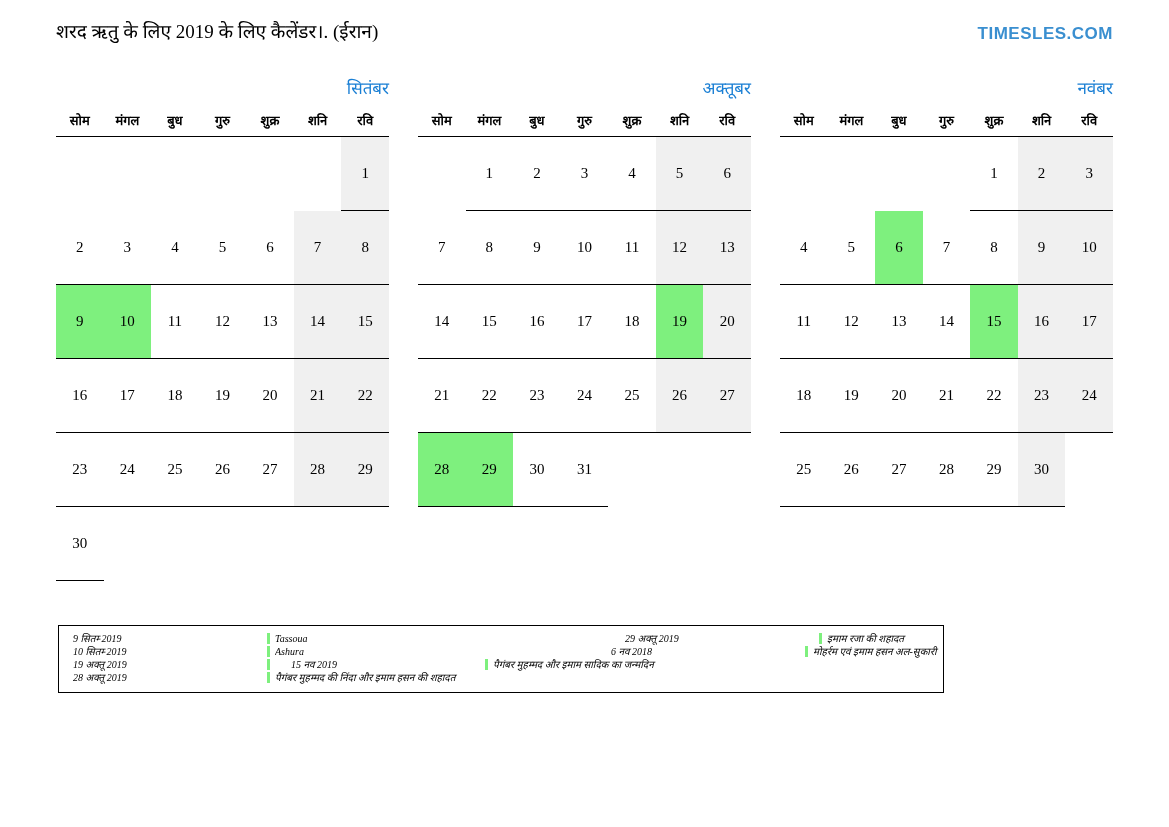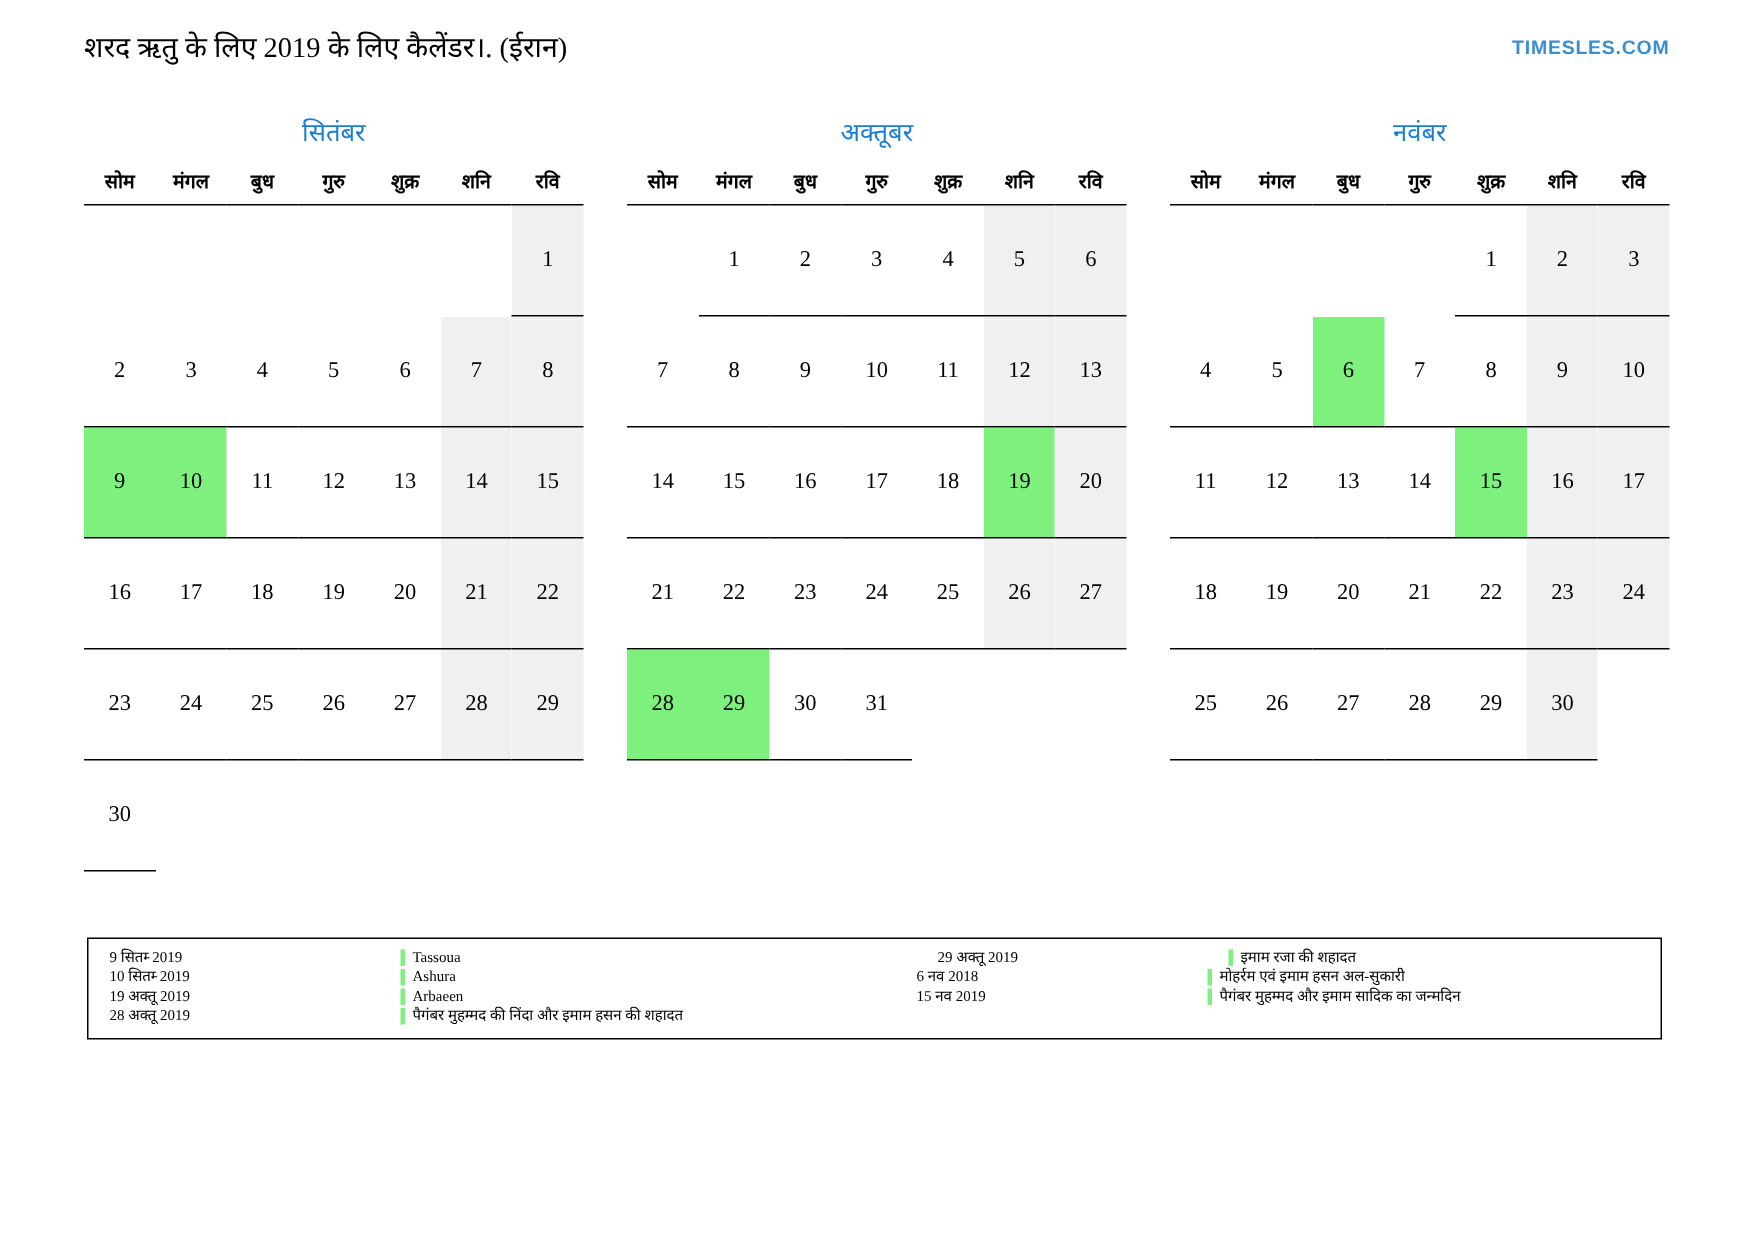--- a/index.html
+++ b/index.html
@@ -26,39 +26,39 @@
     top: 18px;
     font-size: 19px;
     font-family: "Liberation Serif", serif;
     color: #000000;
     white-space: nowrap;
   }
   .brand {
     position: absolute;
     right: 56px;
     top: 24px;
-    font-size: 13px;
+    font-size: 17px;
     letter-spacing: 0.5px;
     color: #3a8fd0;
     font-family: "Liberation Sans", sans-serif;
     font-weight: bold;
   }
   .months {
     position: absolute;
     left: 56px;
     top: 76px;
     width: 1057px;
     display: flex;
     justify-content: space-between;
   }
   .month {
     width: 333px;
   }
   .month-name {
-    text-align: center;
+    text-align: right;
     color: #1a7fd4;
     font-size: 17px;
     margin-bottom: 10px;
     font-family: "Liberation Serif", serif;
   }
   table.cal {
     border-collapse: collapse;
     width: 333px;
     table-layout: fixed;
   }
@@ -86,24 +86,25 @@
   table.cal td.weekend {
     background: #f0f0f0;
   }
   table.cal td.holiday {
     background: #7ef07e;
   }
   .legend {
     position: absolute;
     left: 58px;
     top: 625px;
-    width: 1050px;
+    width: 886px;
     border: 1.5px solid #000;
     padding: 6px 8px 8px 8px;
     box-sizing: border-box;
+    font-style: italic;
   }
   .legend-row {
     display: flex;
     font-size: 10px;
     line-height: 13px;
     font-family: "Liberation Serif", serif;
   }
   .legend-col {
     display: flex;
     align-items: flex-start;
@@ -364,21 +365,20 @@
               <div class="legend-date">6 नव‍ 2018</div>
               <span class="legend-bar"></span>
               <div class="legend-name">मोहर्रम एवं इमाम हसन अल-सुकारी</div>
             </div>
           </div>
         </div>
         <div class="legend-row">
           <div class="legend-col">
             <div class="legend-date">19 अक्तू‍ 2019</div>
             <span class="legend-bar"></span>
-            <div class="legend-name">Arbaeen</div>
           </div>
           <div style="margin-left: 10px;">
             <div class="legend-col">
               <div class="legend-date">15 नव‍ 2019</div>
               <span class="legend-bar"></span>
               <div class="legend-name">पैगंबर मुहम्मद और इमाम सादिक का जन्मदिन</div>
             </div>
           </div>
         </div>
         <div class="legend-row">

